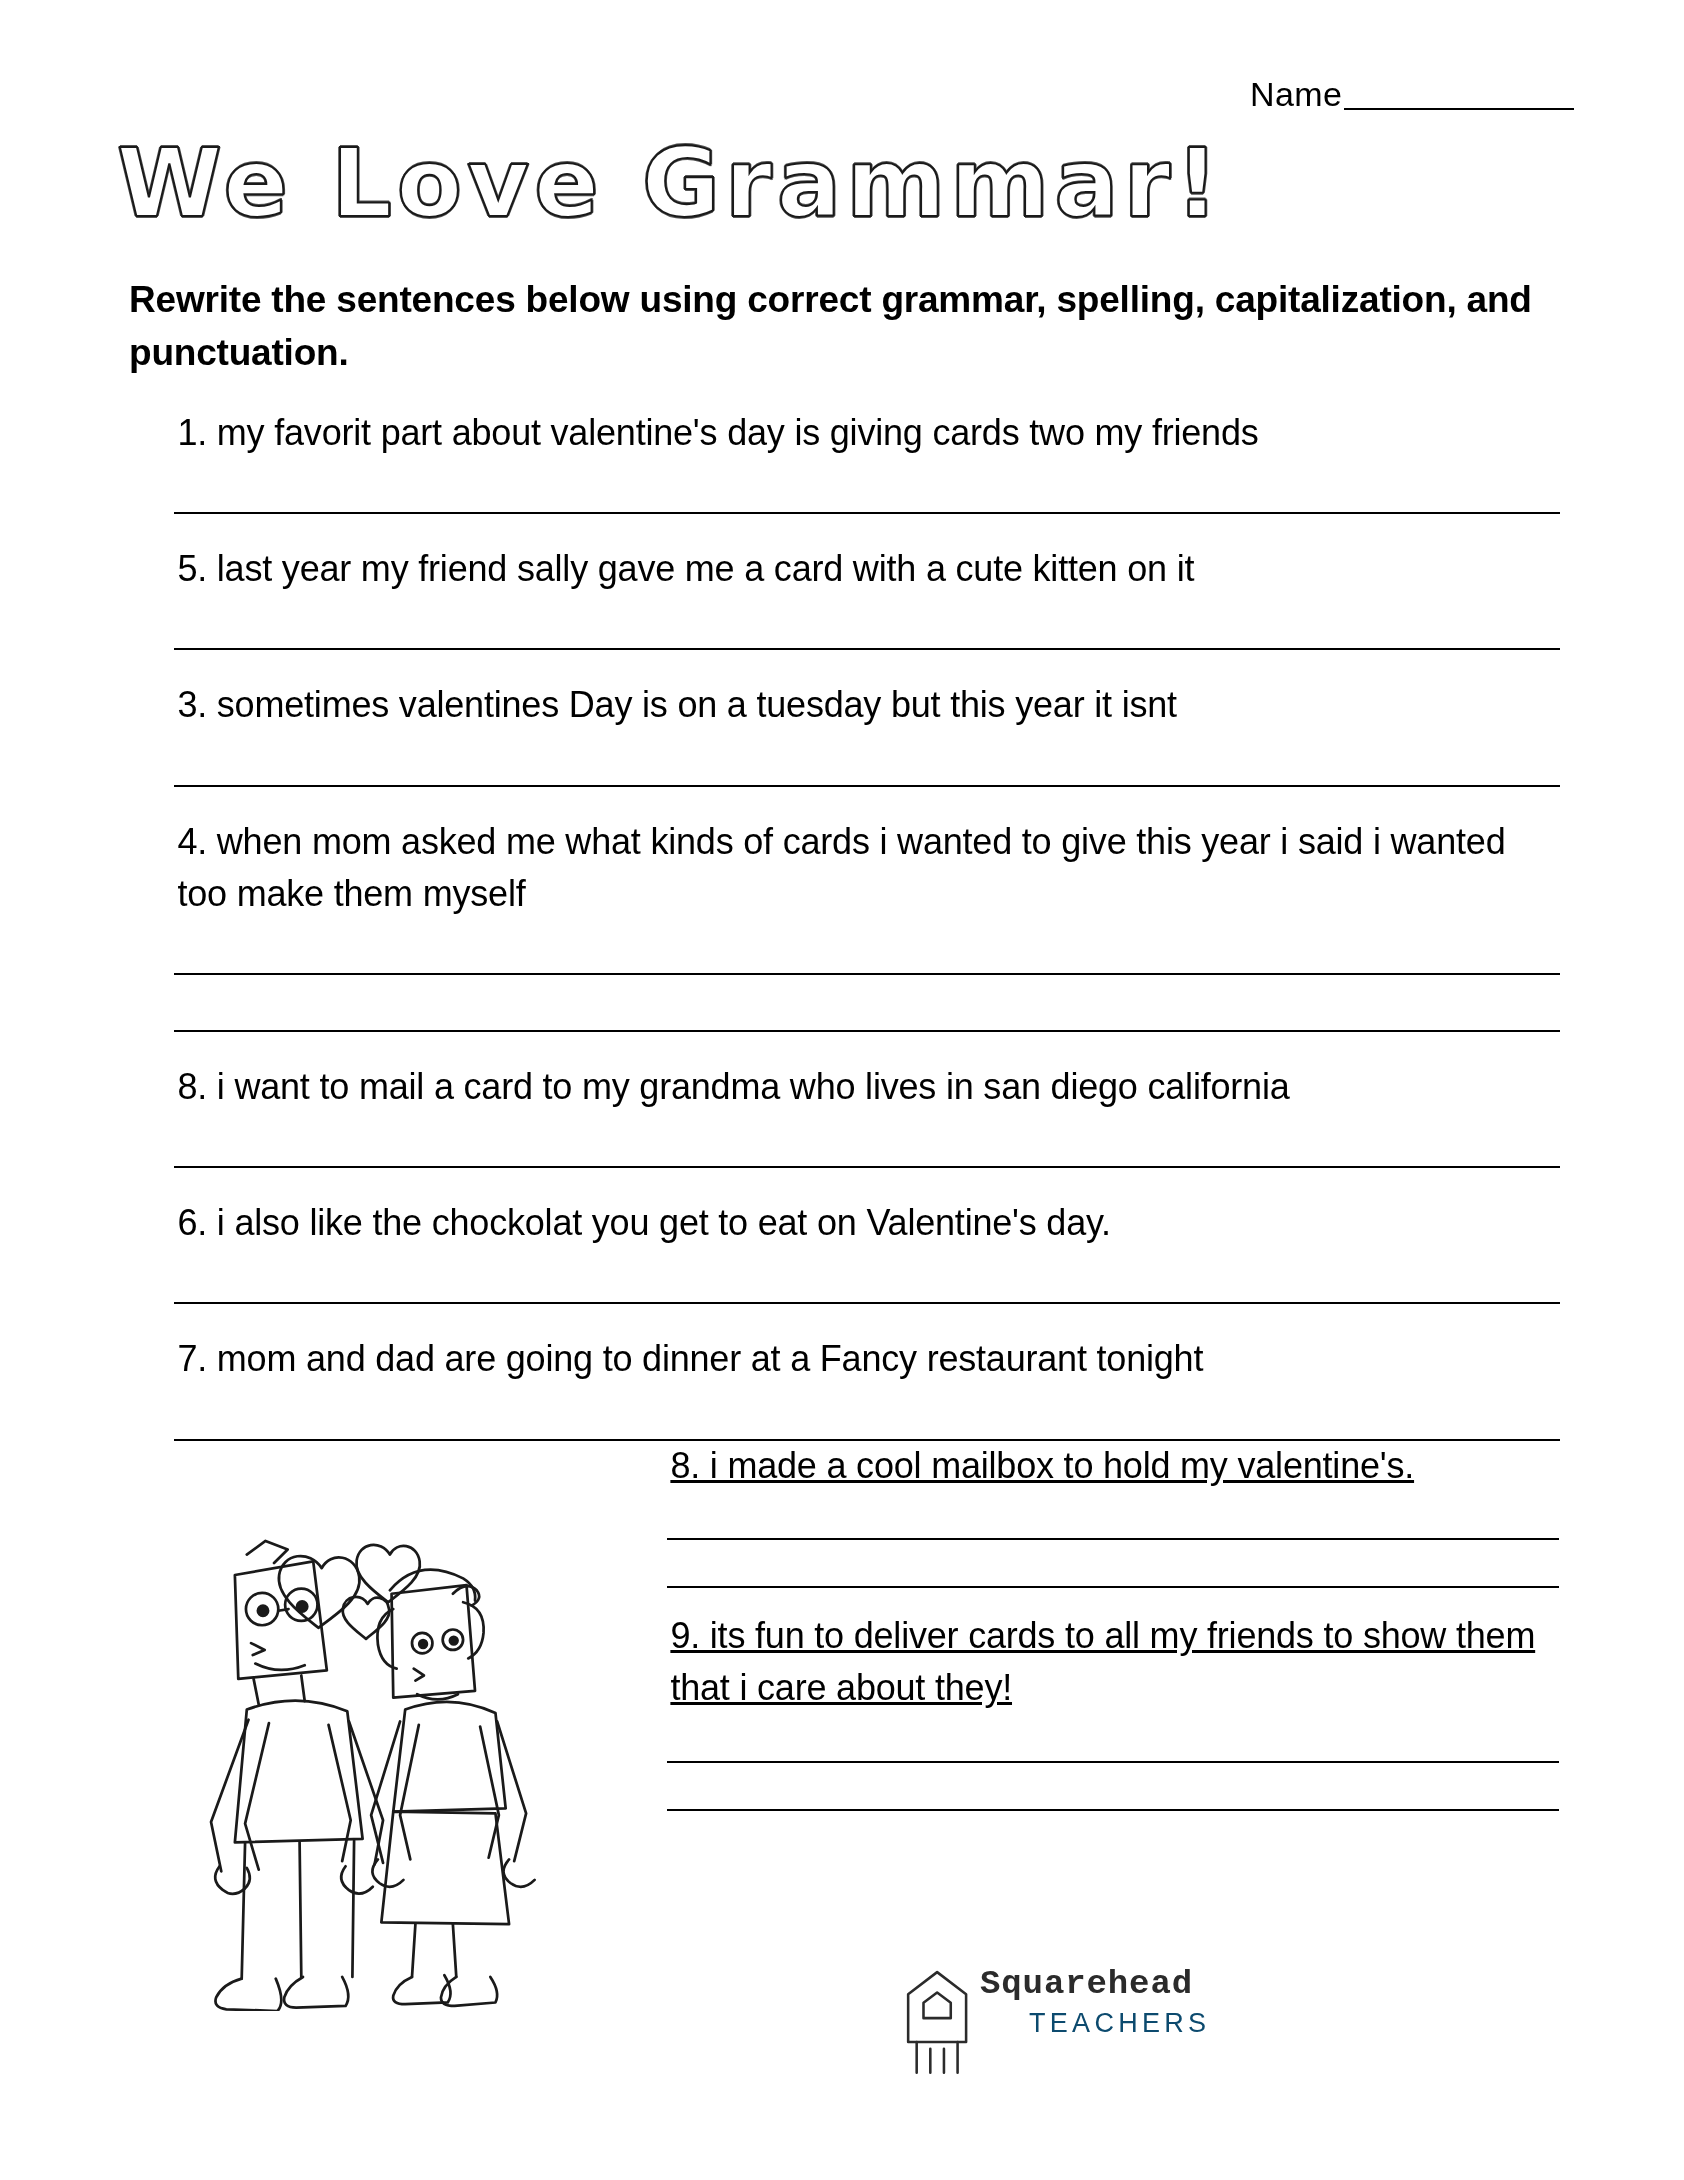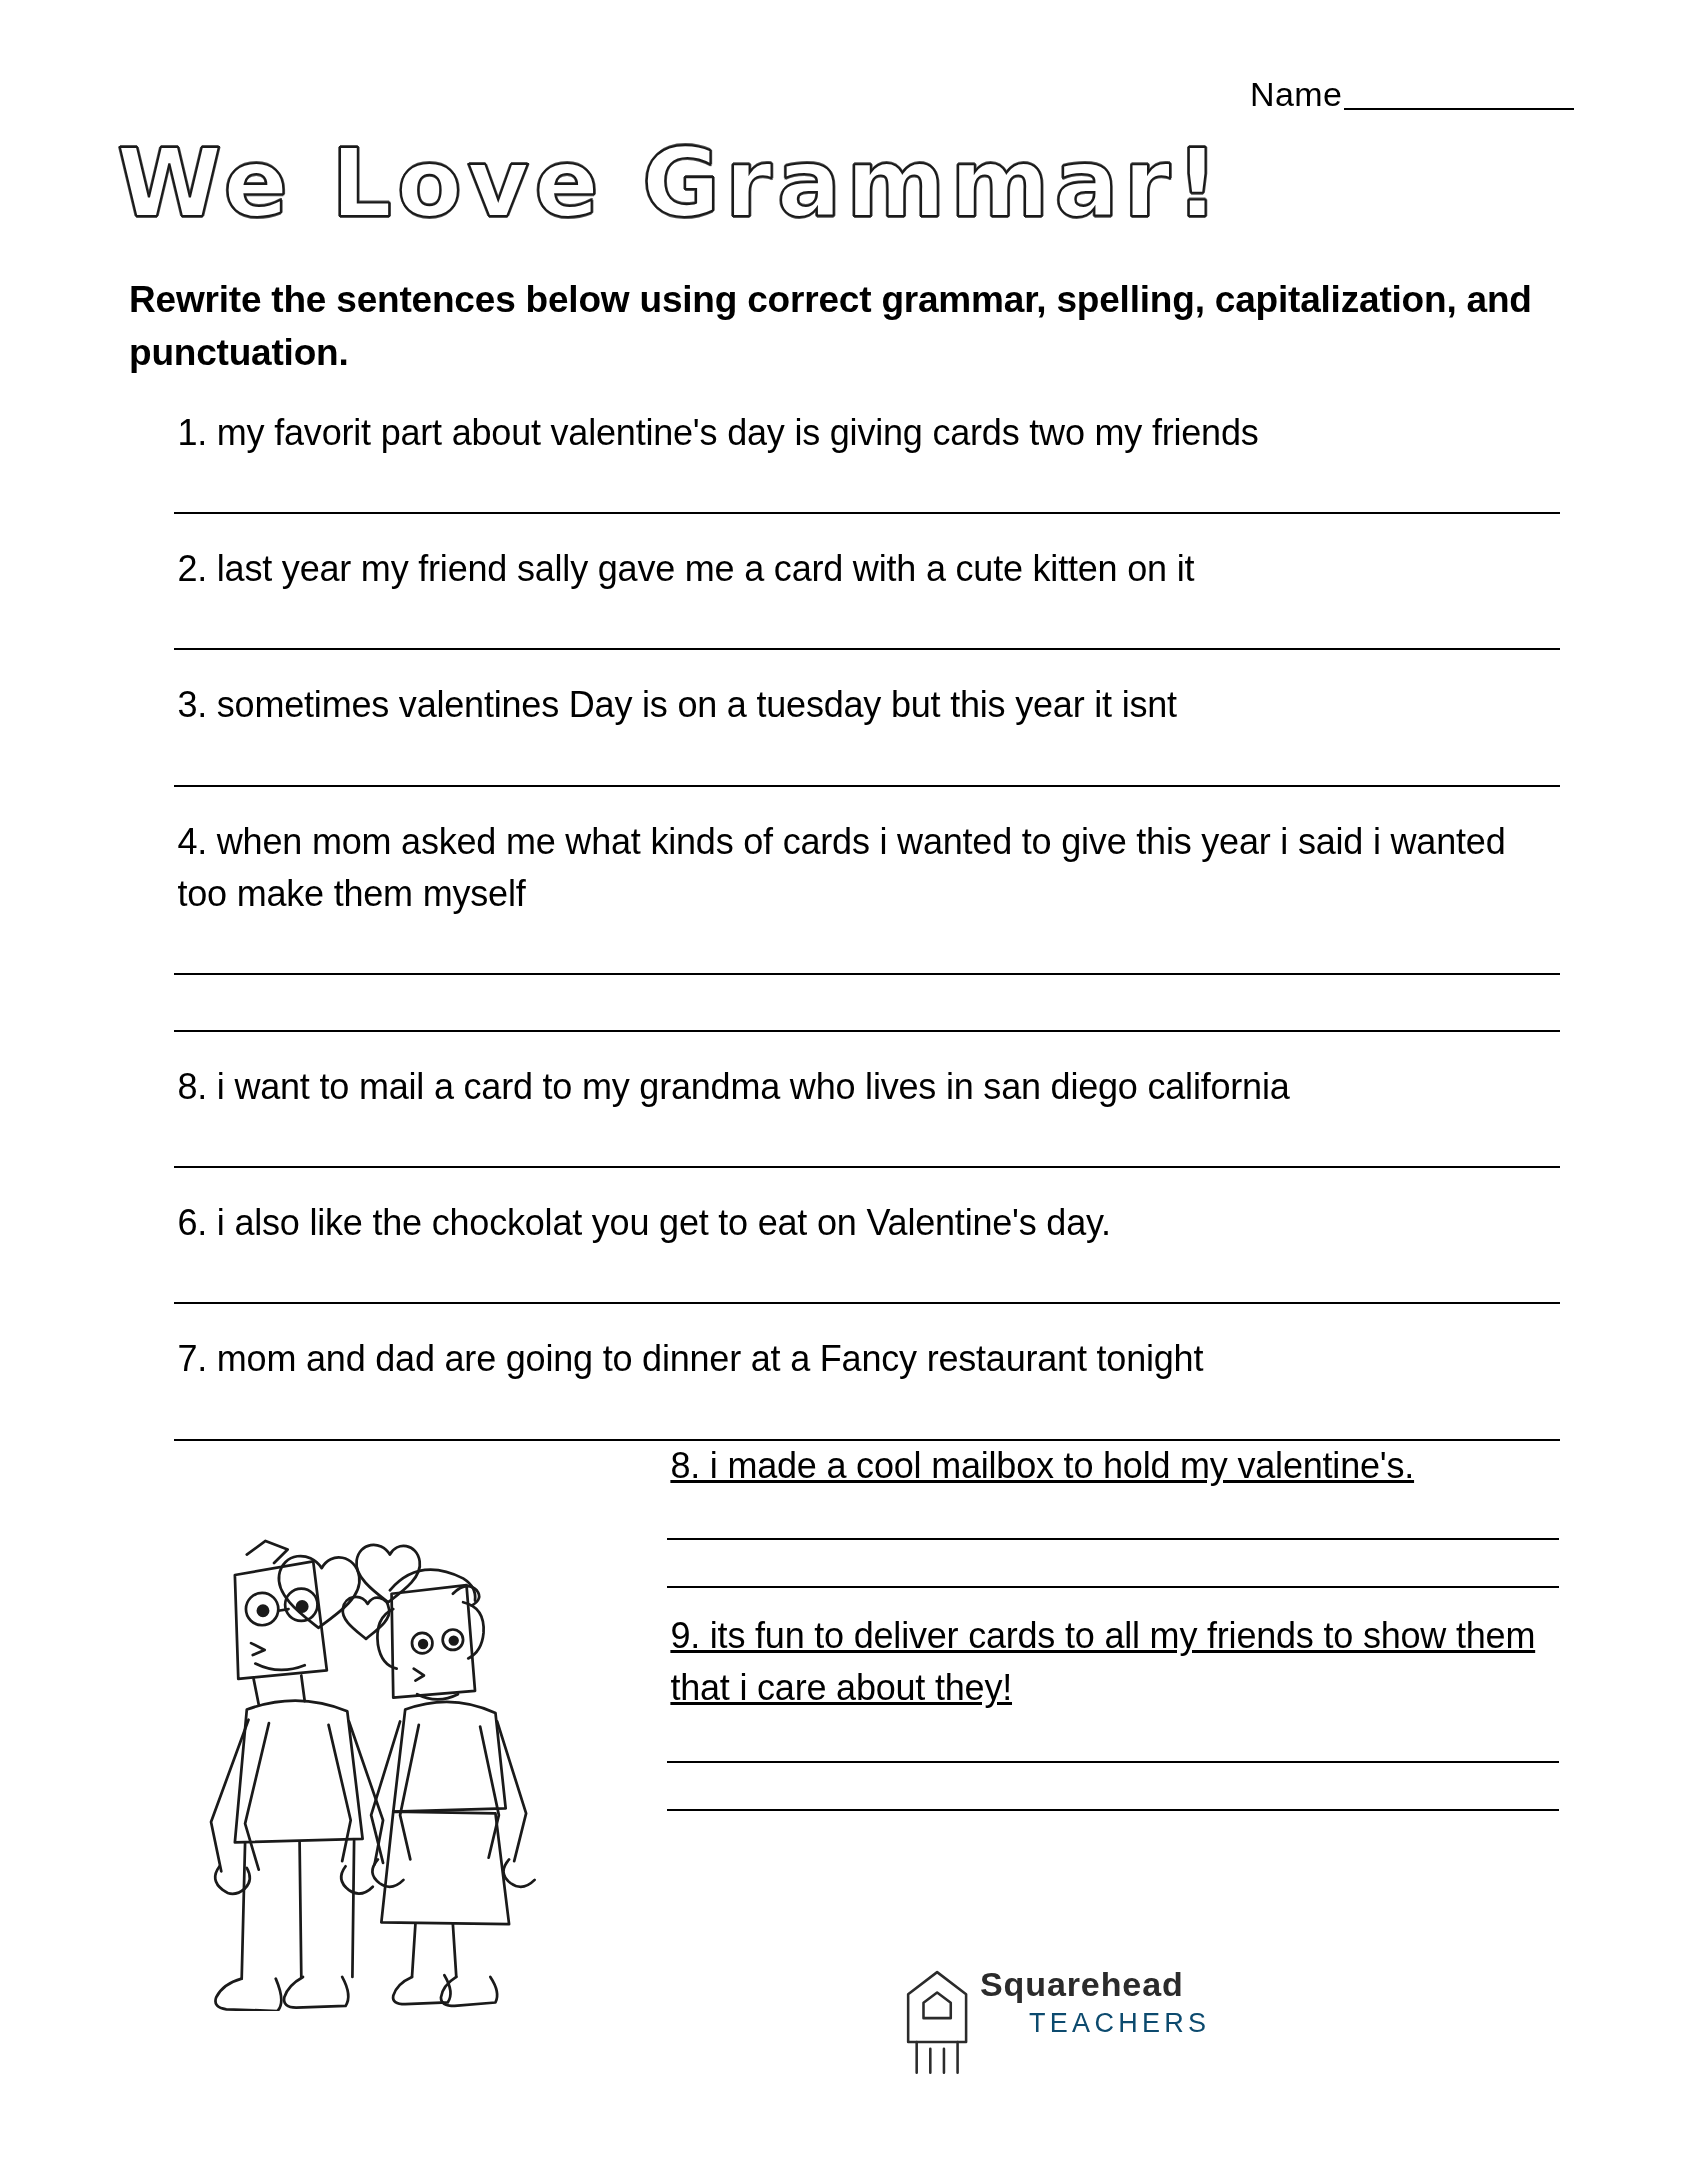--- a/index.html
+++ b/index.html
@@ -133,21 +133,21 @@
     position: absolute;
     left: 886px;
     top: 1955px;
     width: 392px;
     height: 128px;
   }
   .footer-word {
     position: absolute;
     left: 94px;
     top: 10.2px;
-    font-family: Liberation Sans, sans-serif;
+    font-family: Liberation Mono, monospace;
     font-size: 34px;
     font-weight: bold;
     letter-spacing: 0.9px;
     color: #2b2b2b;
   }
   .footer-sub {
     position: absolute;
     left: 143px;
     top: 53px;
     font-family: "Liberation Sans", sans-serif;
@@ -172,21 +172,21 @@
 
   <div class="questions">
 
     <div class="q-item">
       <div class="q-text">1. my favorit part about valentine's day is giving cards two my friends</div>
       <div class="answer-line"></div>
     </div>
     <div class="gap-med"></div>
 
     <div class="q-item">
-      <div class="q-text">2. last year my friend sally gave me a card with a cute kitten on it</div>
+      <div class="q-text">5. last year my friend sally gave me a card with a cute kitten on it</div>
       <div class="answer-line"></div>
     </div>
     <div class="gap-med"></div>
 
     <div class="q-item">
       <div class="q-text">3. sometimes valentines Day is on a tuesday but this year it isnt</div>
       <div class="answer-line"></div>
     </div>
     <div class="gap-med"></div>
 

